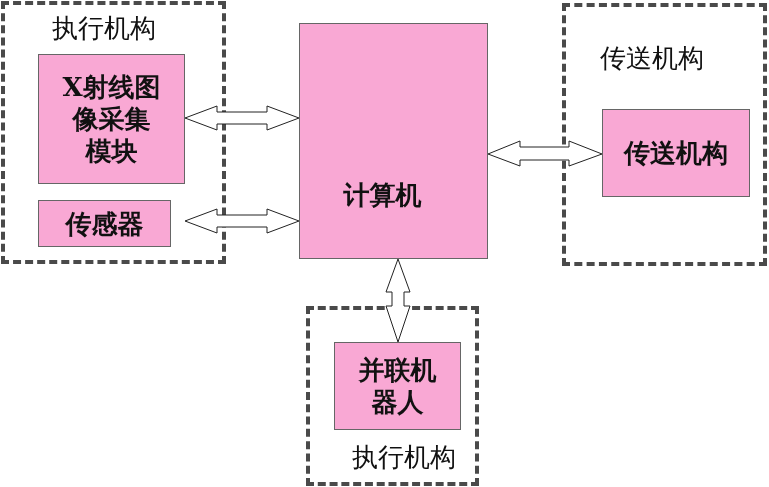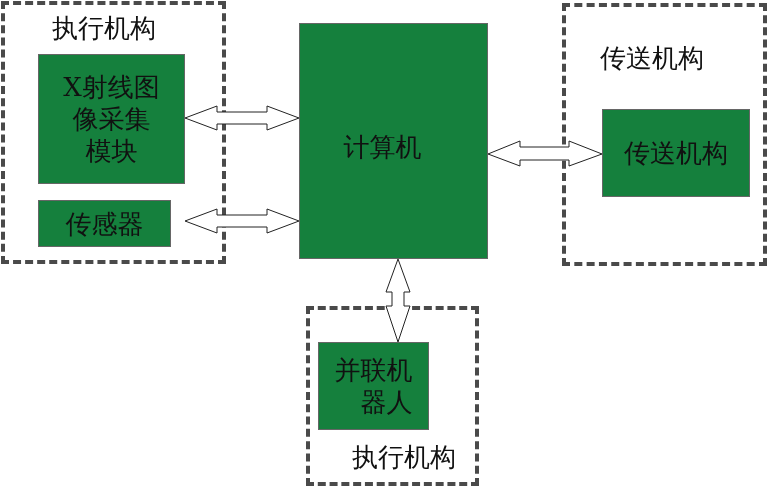--- a/index.html
+++ b/index.html
@@ -1,48 +1,48 @@
 <!DOCTYPE html>
 <html><head>
 <meta charset="utf-8">
 <style>
   html,body{margin:0;padding:0;background:#fff;}
   body{width:769px;height:487px;position:relative;overflow:hidden;font-family:"DejaVu Serif","Liberation Serif",serif;color:#111;}
   .dash{position:absolute;border:4px dashed #4a4a4a;box-sizing:border-box;}
-  .box{position:absolute;border:1px solid #666;box-sizing:border-box;background:#15803d;display:flex;align-items:center;justify-content:center;text-align:center;}
+  .box{position:absolute;border:1px solid #666;box-sizing:border-box;background:#f9a8d4;display:flex;align-items:center;justify-content:center;text-align:center;font-weight:bold;}
   .lbl{position:absolute;font-size:26px;line-height:32px;white-space:nowrap;}
   .txt{font-size:26px;line-height:32px;white-space:pre-line;}
   svg.arrows{position:absolute;left:0;top:0;width:769px;height:487px;pointer-events:none;}
 </style>
 </head>
 <body>
 
 <div class="dash" style="left:1px;top:1px;width:225px;height:263px;"></div>
 <div class="lbl" style="left:52px;top:12px;">执行机构</div>
 <div class="box" style="left:38px;top:54px;width:147px;height:130px;">
   <span class="txt">X射线图
 像采集
 模块</span>
 </div>
 <div class="box" style="left:38px;top:200px;width:133px;height:47px;">
   <span class="txt">传感器</span>
 </div>
 
-<div class="box" style="left:299px;top:23px;width:189px;height:236px;align-items:flex-start;">
+<div class="box" style="left:299px;top:23px;width:189px;height:236px;align-items:center;">
   <span class="txt" style="margin-top:107px;margin-right:22px;">计算机</span>
 </div>
 
 <div class="dash" style="left:562px;top:3px;width:205px;height:263px;"></div>
 <div class="lbl" style="left:600px;top:42px;text-align:center;">传送机构</div>
 <div class="box" style="left:602px;top:109px;width:148px;height:88px;">
   <span class="txt">传送机构</span>
 </div>
 
 <div class="dash" style="left:306px;top:306px;width:173px;height:180px;"></div>
-<div class="box" style="left:318px;top:342px;width:111px;height:88px;text-align:right;">
+<div class="box" style="left:334px;top:342px;width:127px;height:88px;">
   <span class="txt">并联机
 器人</span>
 </div>
 <div class="lbl" style="left:352px;top:441px;">执行机构</div>
 
 <svg class="arrows" viewBox="0 0 769 487">
   <g fill="#fff" stroke="#222" stroke-width="1">
     <polygon points="185,118 217,106 217,112 267,112 267,106 299,118 267,130 267,124 217,124 217,130"></polygon>
     <polygon points="185,221 217,209 217,215 267,215 267,209 299,221 267,233 267,227 217,227 217,233"></polygon>
     <polygon points="488,154 520,141 520,147 569,147 569,141 602,154 569,166 569,160 520,160 520,166"></polygon>

